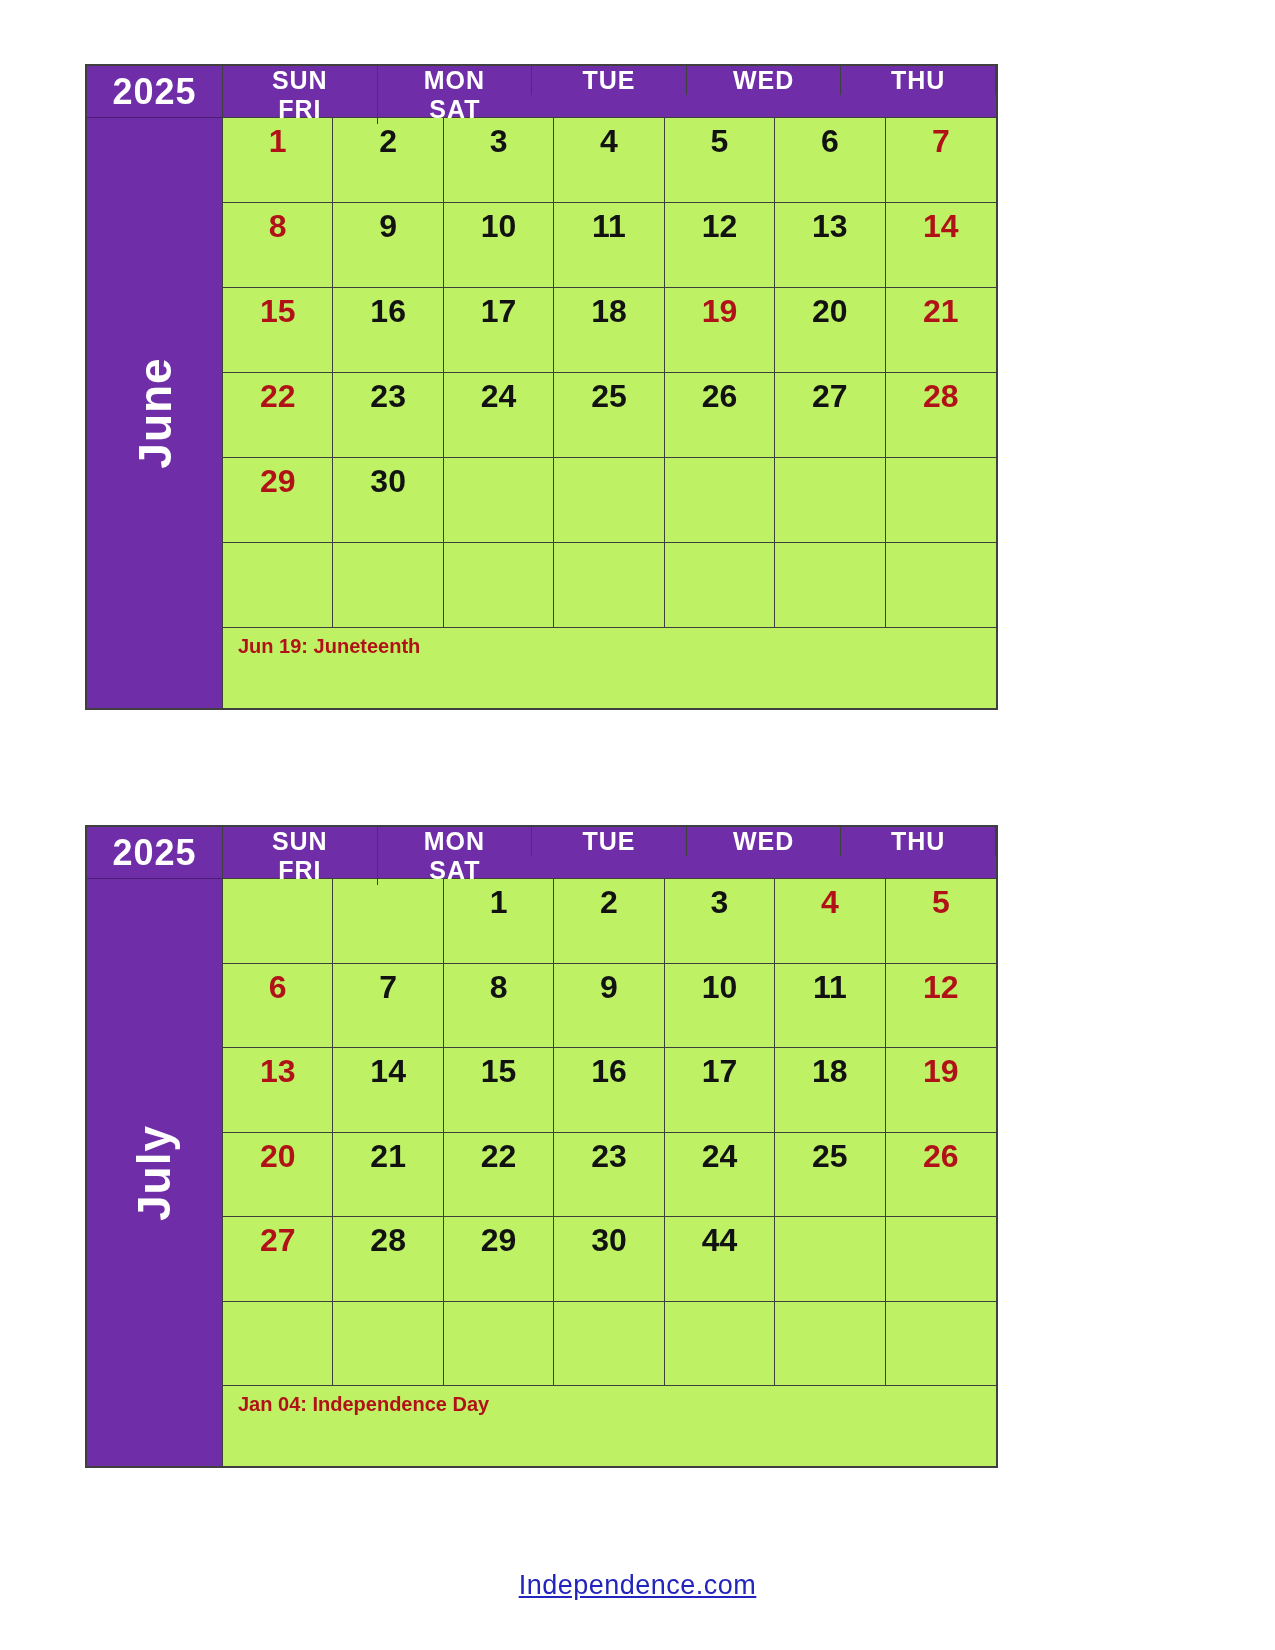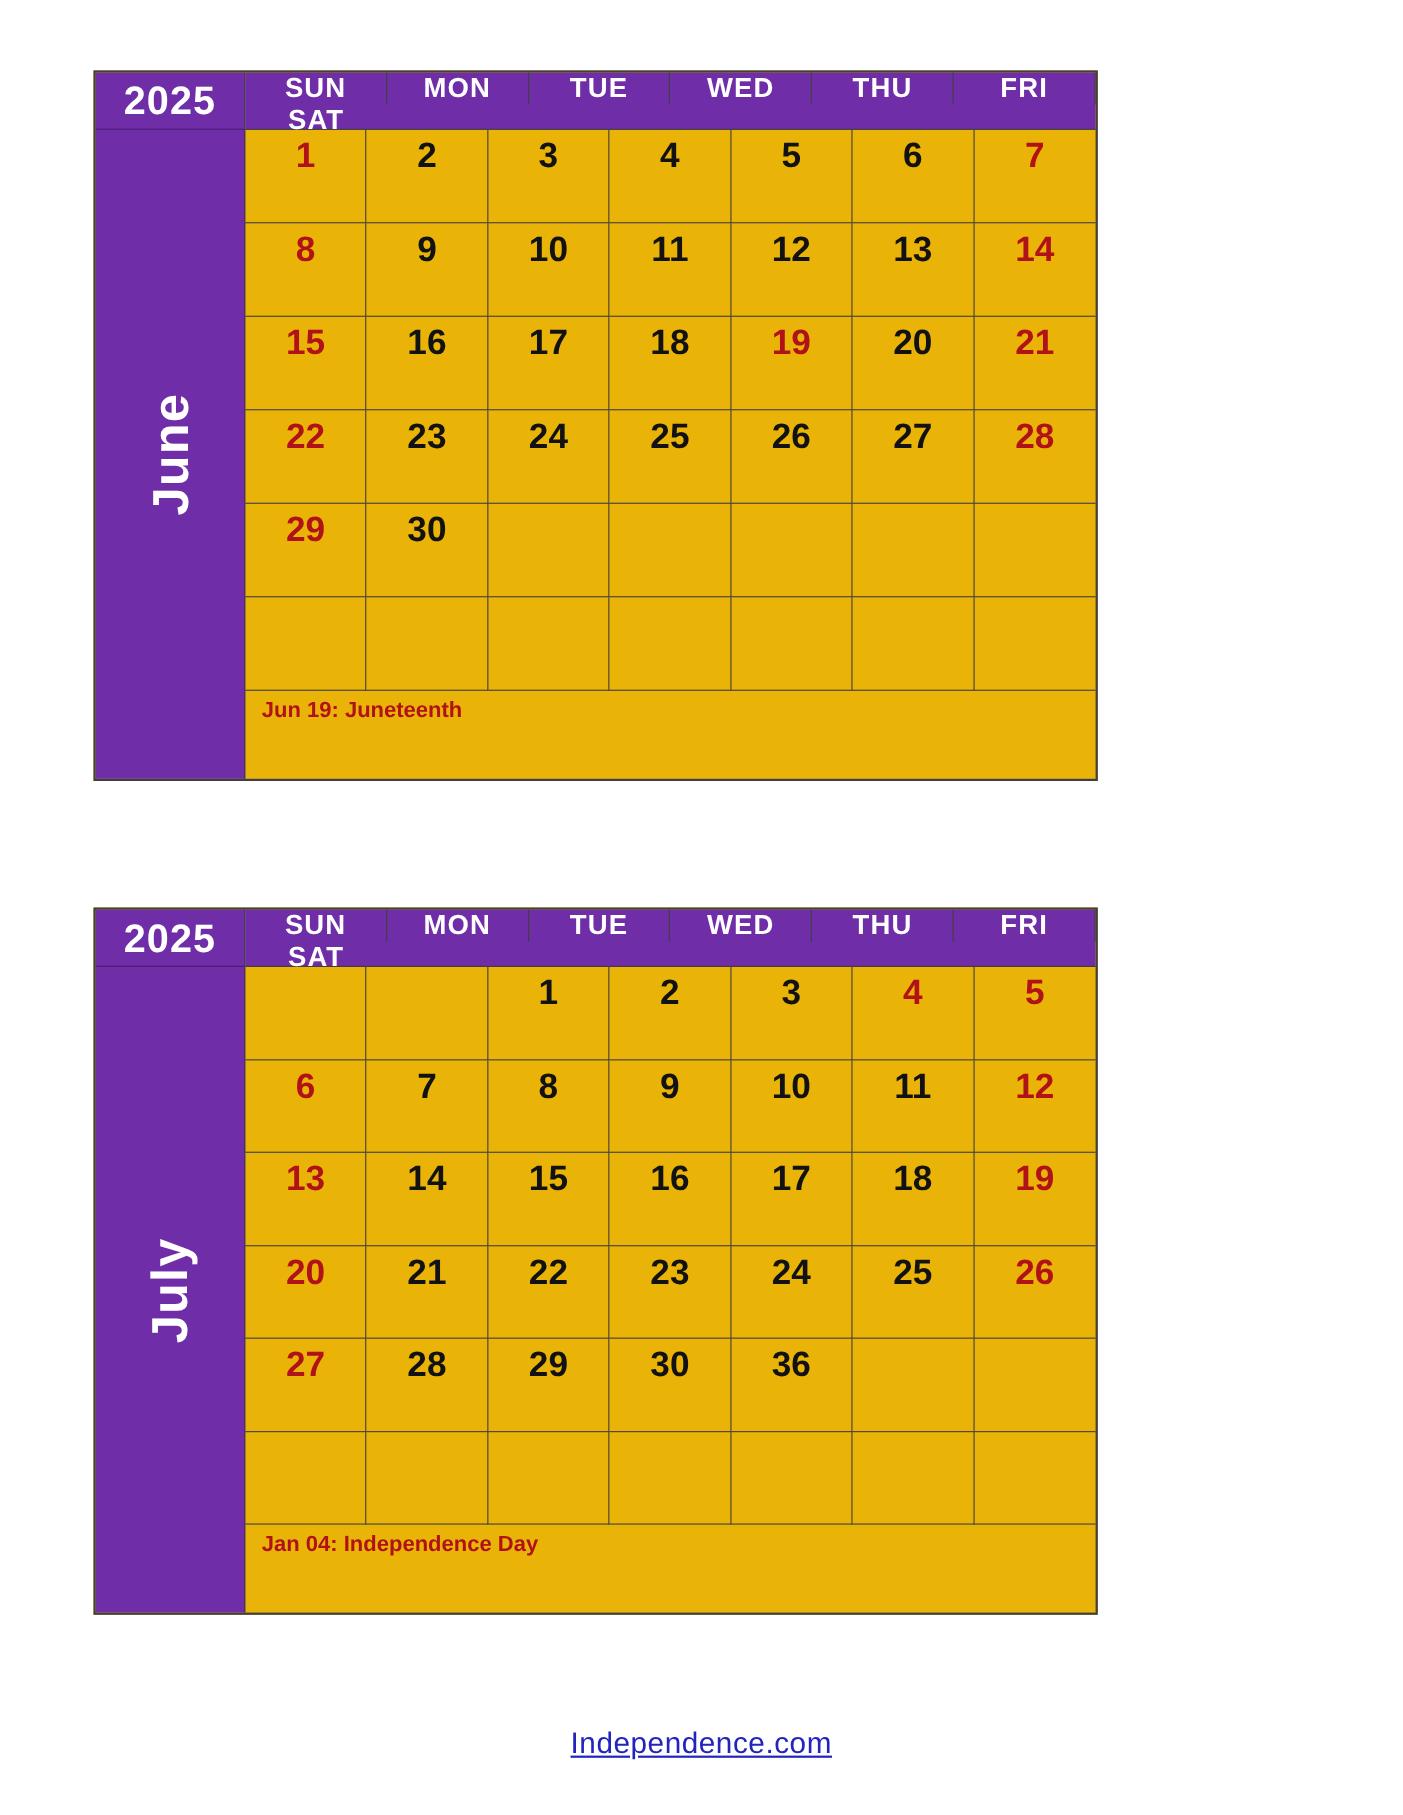--- a/index.html
+++ b/index.html
@@ -16,21 +16,21 @@
     --grid: #3F3F3F;
     --ink: #121212;
     --link: #2323BE;
   }
   .calendar {
     position: absolute;
     left: 85px;
     width: 913px;
     display: flex;
     border: 2px solid var(--grid);
-    background: #eab308;
+    background: #bef264;
   }
   #cal-june { top: 64px;  height: 646px; }
   #cal-july { top: 825px; height: 643px; }
 
   .band {
     width: 136px;
     flex: 0 0 136px;
     background: var(--purple);
     border-right: 1px solid var(--grid);
     display: flex;
@@ -63,21 +63,21 @@
   }
 
   .main {
     flex: 1;
     display: flex;
     flex-direction: column;
   }
   .weekday-row {
     height: 52px;
     display: grid;
-    grid-template-columns: repeat(6, 1fr);
+    grid-template-columns: repeat(5, 1fr);
     background: var(--purple);
     border-bottom: 1px solid var(--grid);
   }
   .weekday-cell {
     display: flex;
     align-items: center;
     justify-content: center;
     color: #ffffff;
     font-size: 25px;
     font-weight: bold;
@@ -242,21 +242,21 @@
         <div class="day-cell">21</div>
         <div class="day-cell">22</div>
         <div class="day-cell">23</div>
         <div class="day-cell">24</div>
         <div class="day-cell">25</div>
         <div class="day-cell red">26</div>
         <div class="day-cell red">27</div>
         <div class="day-cell">28</div>
         <div class="day-cell">29</div>
         <div class="day-cell">30</div>
-        <div class="day-cell">36</div>
+        <div class="day-cell">44</div>
         <div class="day-cell"></div>
         <div class="day-cell red"></div>
         <div class="day-cell red"></div>
         <div class="day-cell"></div>
         <div class="day-cell"></div>
         <div class="day-cell"></div>
         <div class="day-cell"></div>
         <div class="day-cell"></div>
         <div class="day-cell red"></div>
       </div>

